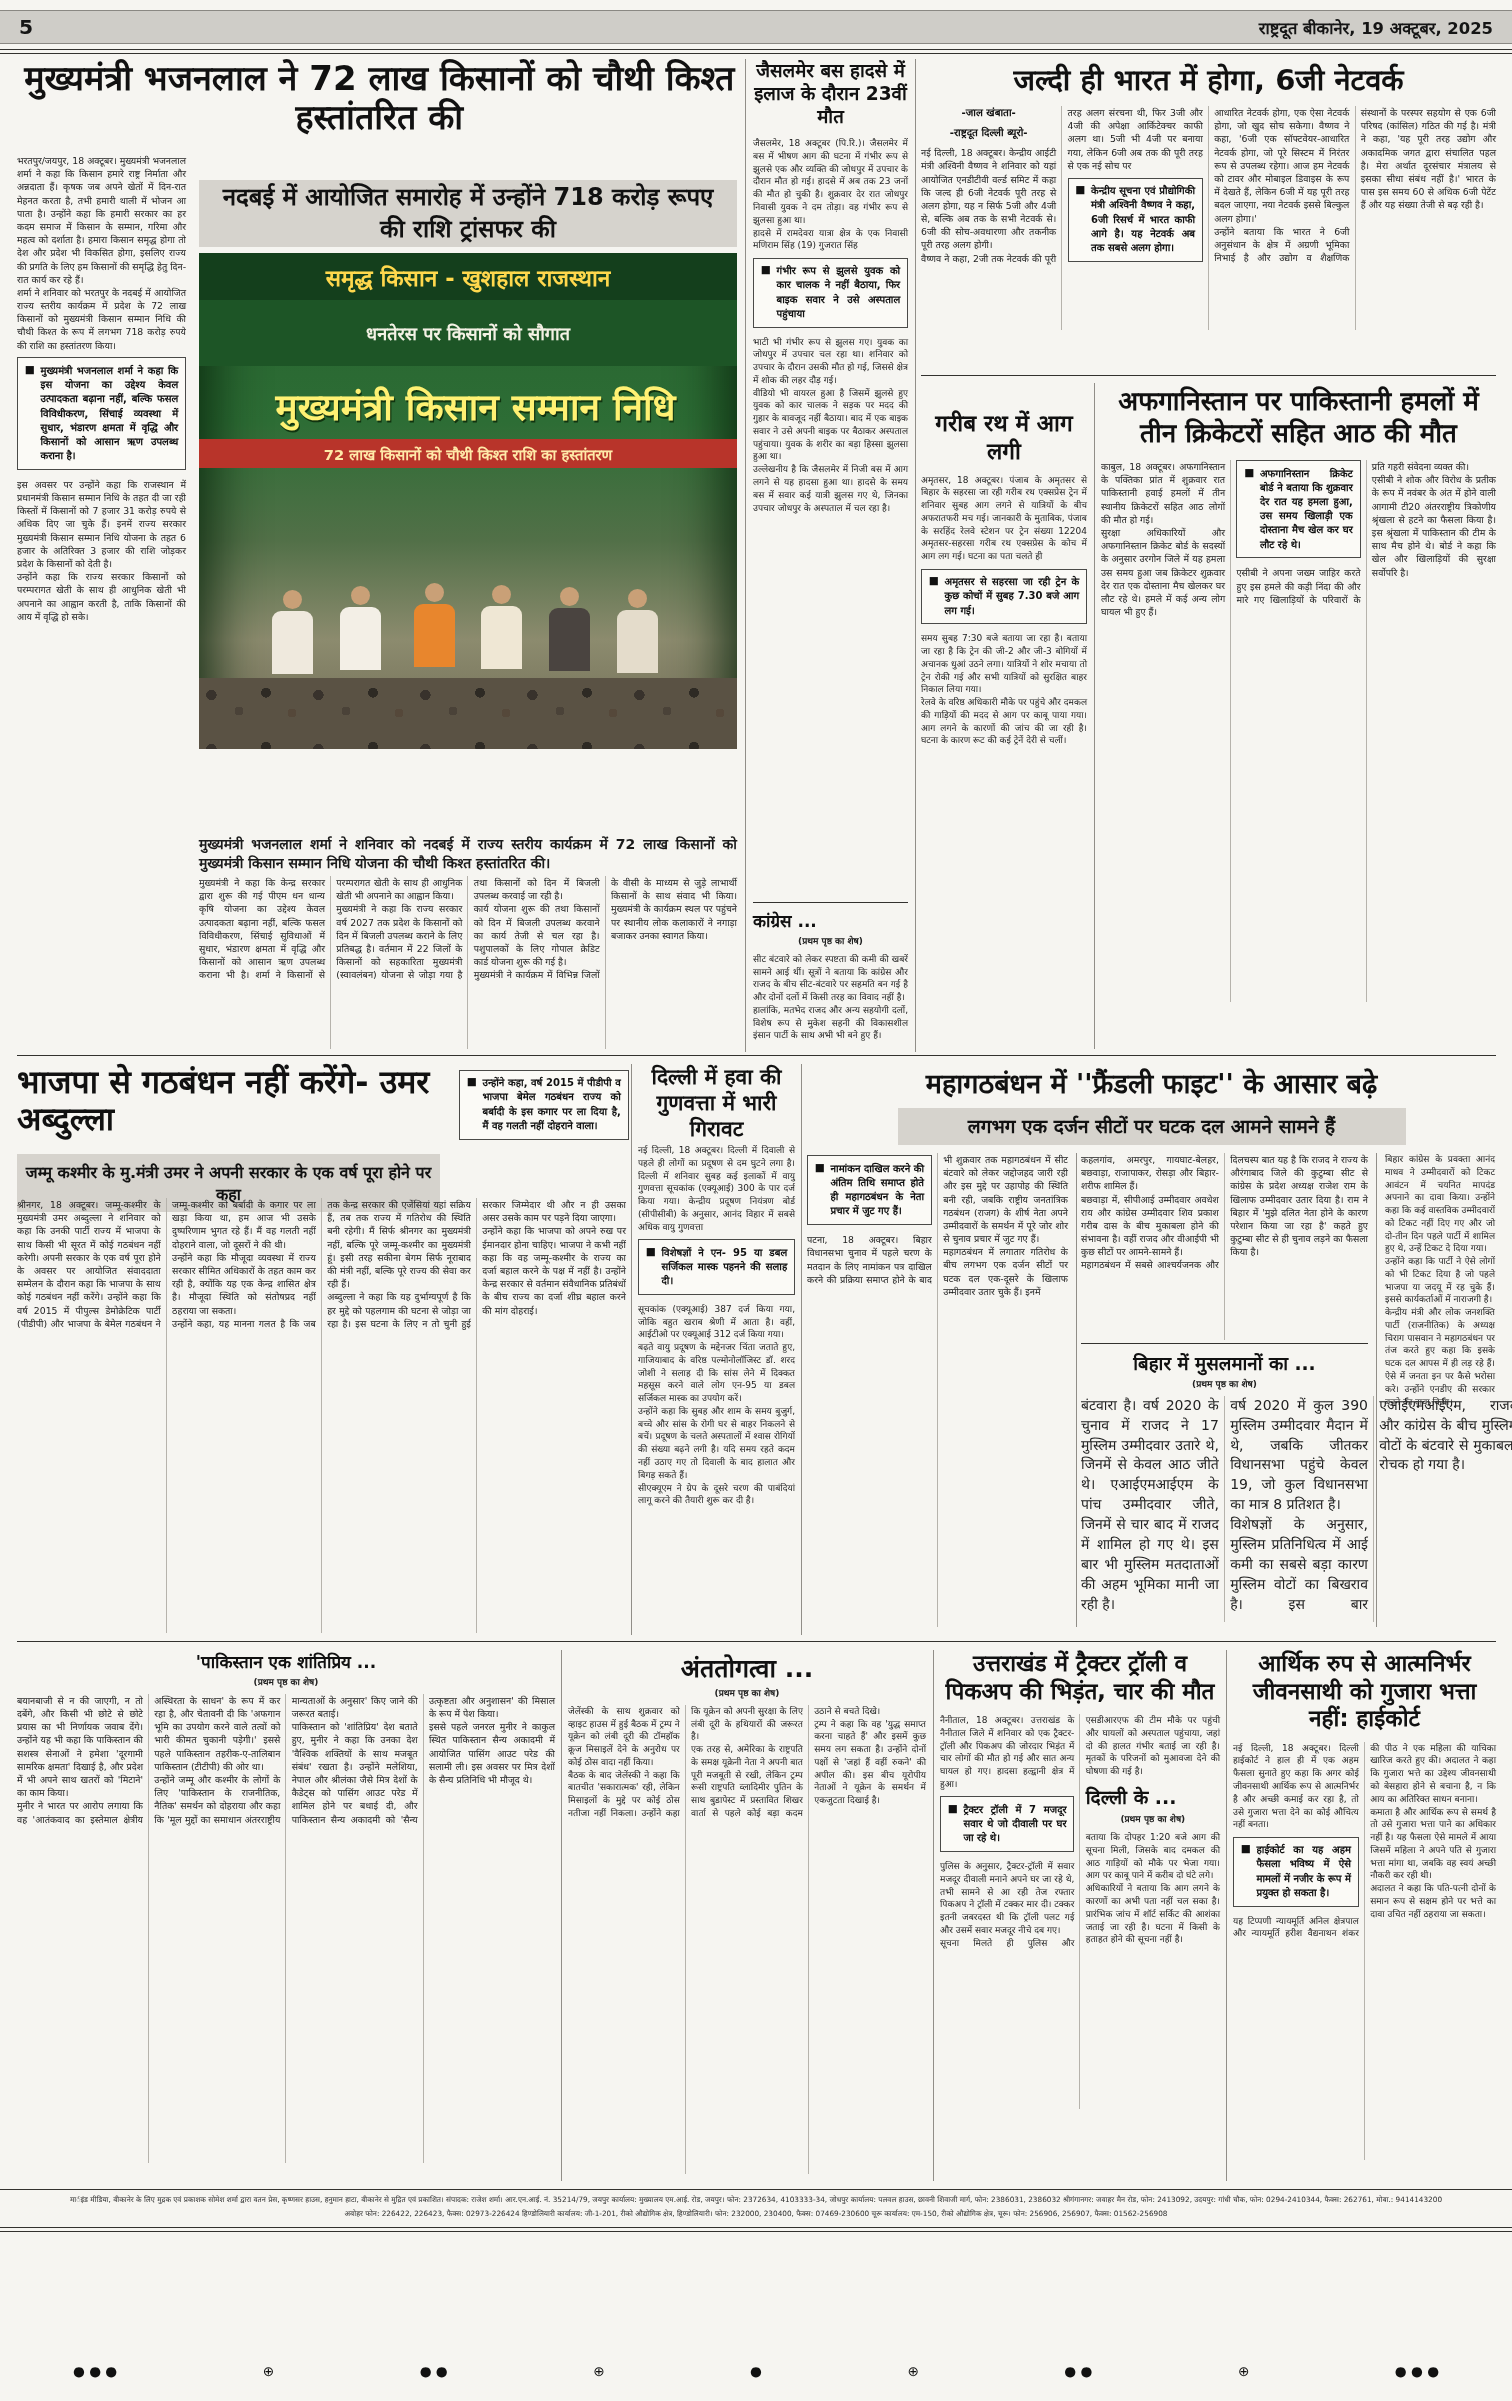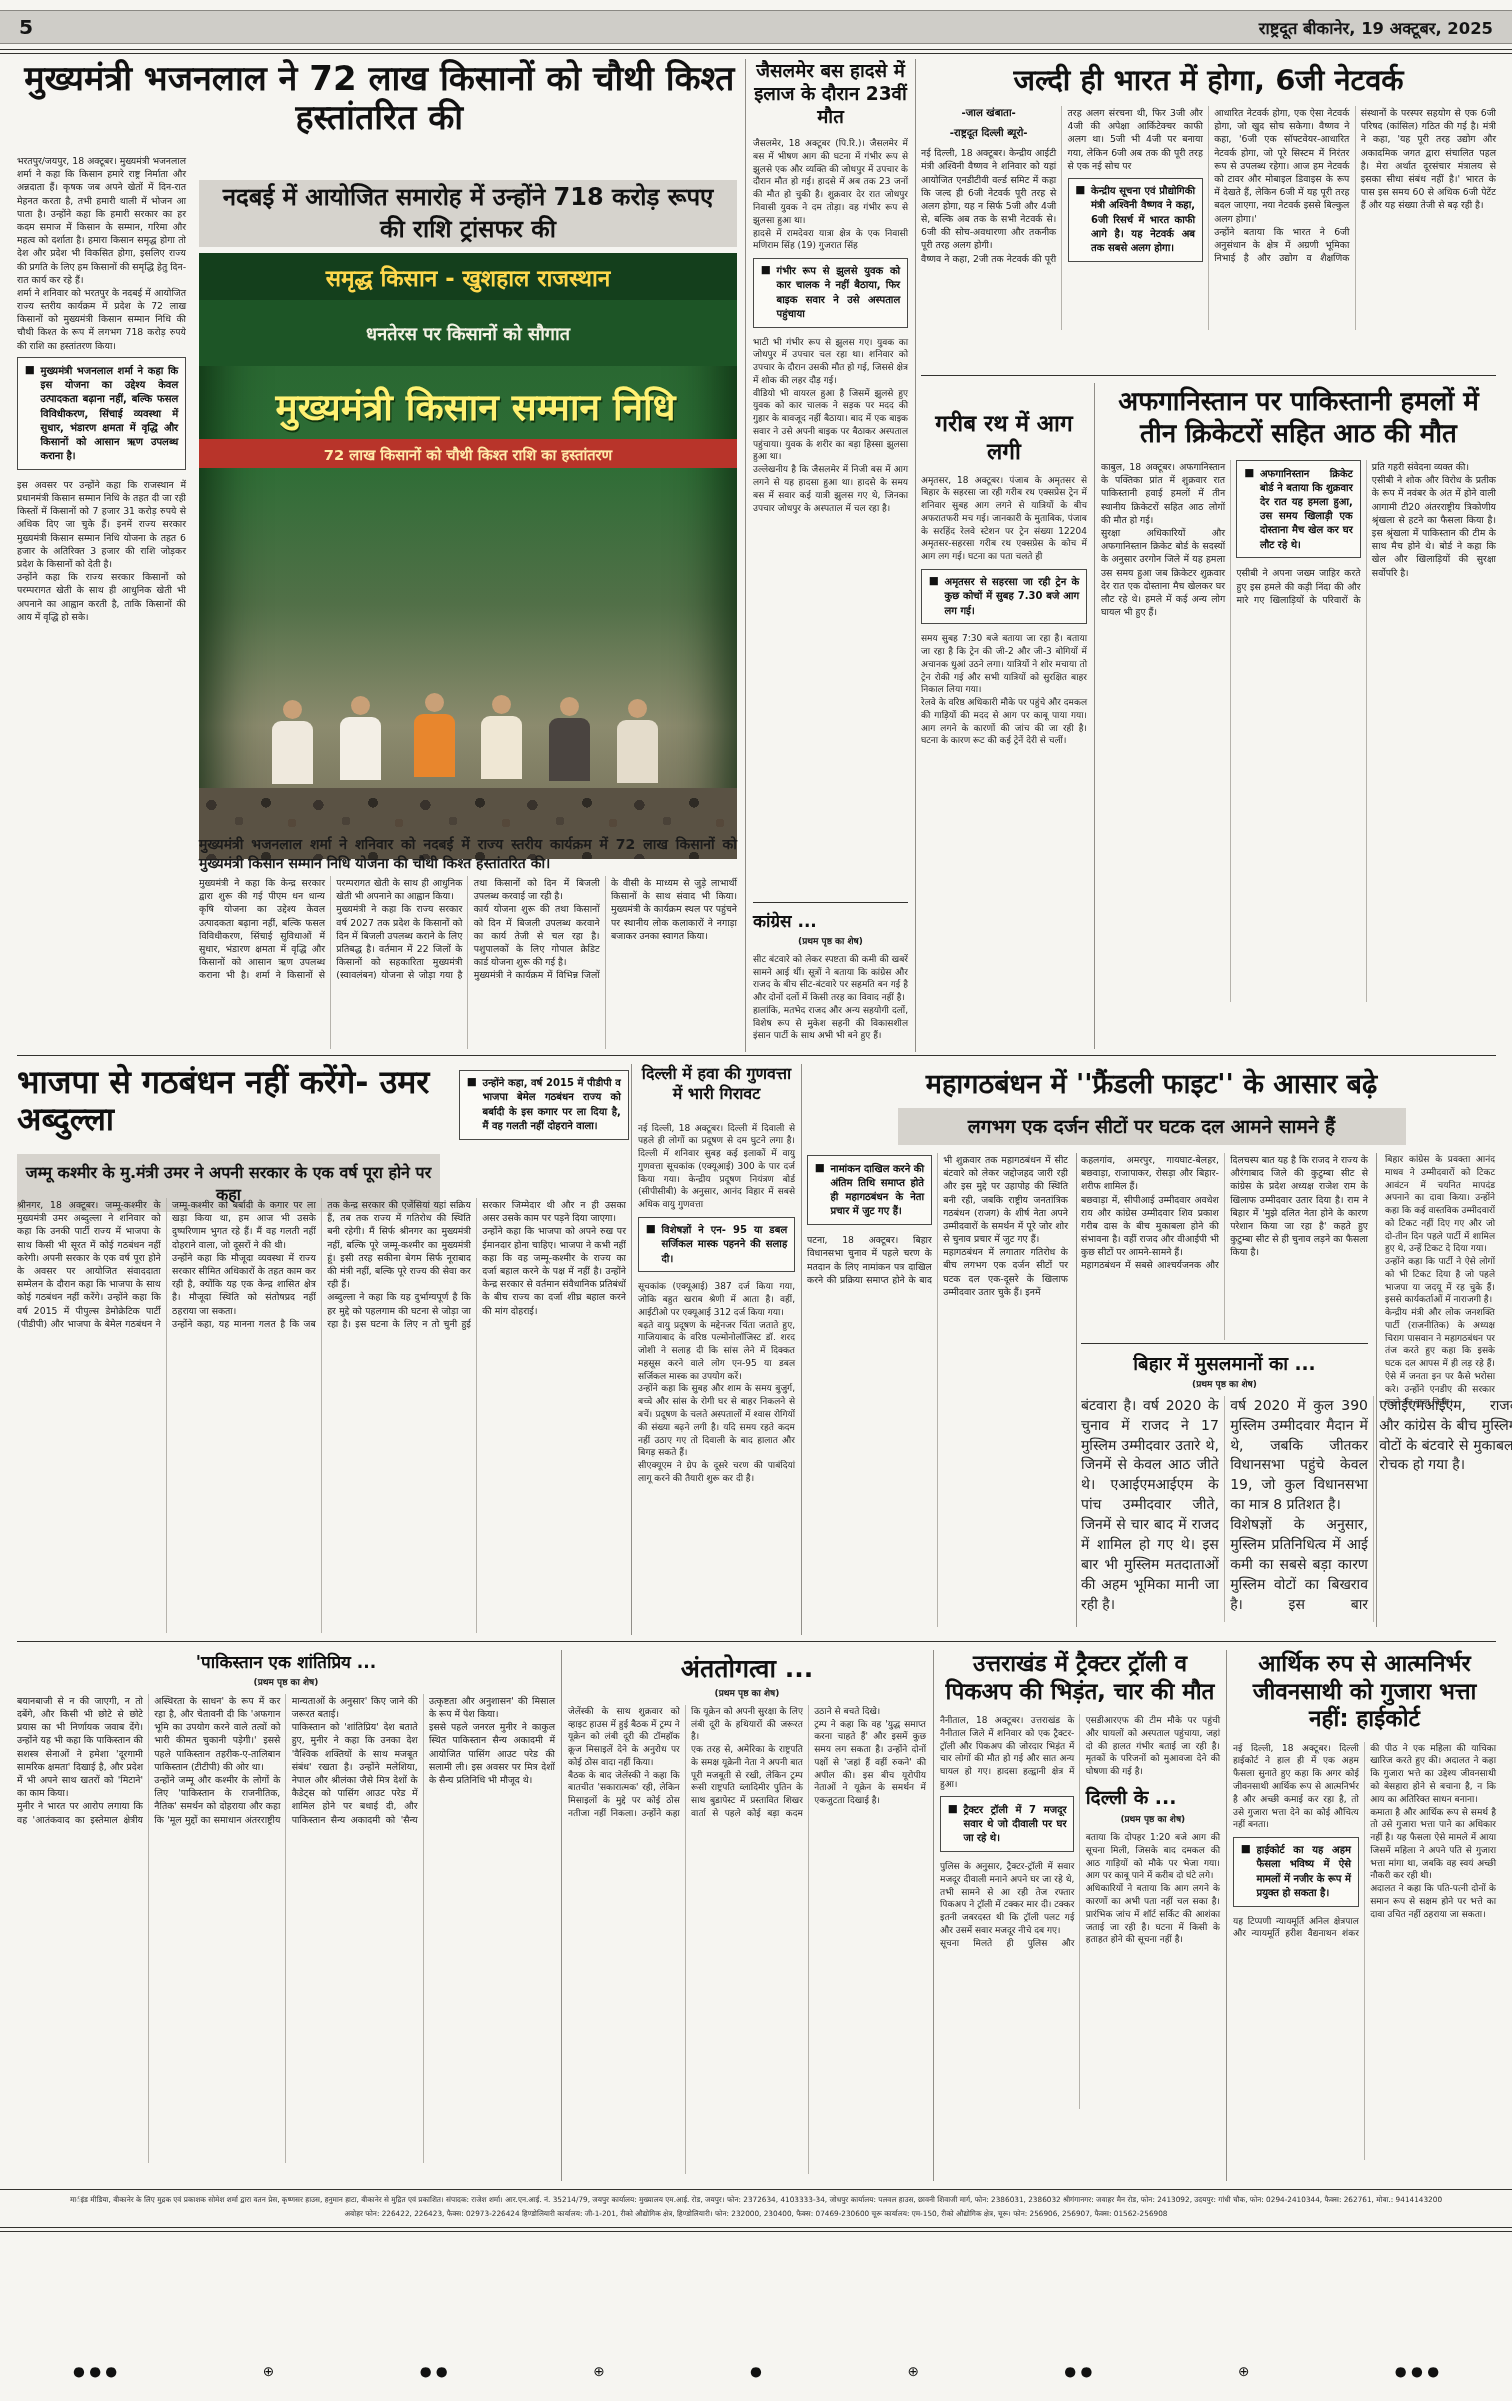--- a/index.html
+++ b/index.html
@@ -68,21 +68,21 @@
     <div class="bullet-box">
       <span class="sq">■</span>
       <span class="tx">मुख्यमंत्री भजनलाल शर्मा ने कहा कि इस योजना का उद्देश्य केवल उत्पादकता बढ़ाना नहीं, बल्कि फसल विविधीकरण, सिंचाई व्यवस्था में सुधार, भंडारण क्षमता में वृद्धि और किसानों को आसान ऋण उपलब्ध कराना है।</span>
     </div>
     <p>इस अवसर पर उन्होंने कहा कि राजस्थान में प्रधानमंत्री किसान सम्मान निधि के तहत दी जा रही किस्तों में किसानों को 7 हजार 31 करोड़ रुपये से अधिक दिए जा चुके हैं। इनमें राज्य सरकार मुख्यमंत्री किसान सम्मान निधि योजना के तहत 6 हजार के अतिरिक्त 3 हजार की राशि जोड़कर प्रदेश के किसानों को देती है।
 उन्होंने कहा कि राज्य सरकार किसानों को परम्परागत खेती के साथ ही आधुनिक खेती भी अपनाने का आह्वान करती है, ताकि किसानों की आय में वृद्धि हो सके।</p>
   </div>
 
   <div class="abs band" style="left:199px;top:180px;width:538px;height:67px;font-size:24px;line-height:1.32;display:flex;align-items:center;justify-content:center;padding:0 8px;box-sizing:border-box;">नदबई में आयोजित समारोह में उन्होंने 718 करोड़ रूपए की राशि ट्रांसफर की</div>
 
-  <figure class="abs photo" style="left:199px;top:253px;width:538px;height:606px;margin:0;">
+  <figure class="abs photo" style="left:199px;top:253px;width:538px;height:496px;margin:0;">
     <div class="ph-top">समृद्ध किसान - खुशहाल राजस्थान</div>
     <div class="ph-l2">धनतेरस पर किसानों को सौगात</div>
     <div class="ph-main">मुख्यमंत्री किसान सम्मान निधि</div>
     <div class="ph-sub">72 लाख किसानों को चौथी किश्त राशि का हस्तांतरण</div>
     <div class="person" style="left:73px;">
         <div class="head"></div>
         <div class="torso" style="background:#efe9dd;"></div>
       </div>
     <div class="person" style="left:141px;bottom:79px;">
         <div class="head"></div>
@@ -205,21 +205,21 @@
 उन्होंने कहा कि मौजूदा व्यवस्था में राज्य सरकार सीमित अधिकारों के तहत काम कर रही है, क्योंकि यह एक केन्द्र शासित क्षेत्र है। मौजूदा स्थिति को संतोषप्रद नहीं ठहराया जा सकता।
 उन्होंने कहा, यह मानना गलत है कि जब तक केन्द्र सरकार की एजेंसियां यहां सक्रिय हैं, तब तक राज्य में गतिरोध की स्थिति बनी रहेगी। मैं सिर्फ श्रीनगर का मुख्यमंत्री नहीं, बल्कि पूरे जम्मू-कश्मीर का मुख्यमंत्री हूं। इसी तरह सकीना बेगम सिर्फ नूराबाद की मंत्री नहीं, बल्कि पूरे राज्य की सेवा कर रही हैं।
 अब्दुल्ला ने कहा कि यह दुर्भाग्यपूर्ण है कि हर मुद्दे को पहलगाम की घटना से जोड़ा जा रहा है। इस घटना के लिए न तो चुनी हुई सरकार जिम्मेदार थी और न ही उसका असर उसके काम पर पड़ने दिया जाएगा।
 उन्होंने कहा कि भाजपा को अपने रुख पर ईमानदार होना चाहिए। भाजपा ने कभी नहीं कहा कि वह जम्मू-कश्मीर के राज्य का दर्जा बहाल करने के पक्ष में नहीं है। उन्होंने केन्द्र सरकार से वर्तमान संवैधानिक प्रतिबंधों के बीच राज्य का दर्जा शीघ्र बहाल करने की मांग दोहराई।</p>
     </div>
   </section>
 
   <div class="abs vr" style="left:631px;top:1064px;height:571px;"></div>
 
   <section class="abs" style="left:638px;top:1064px;width:157px;">
-    <h2 class="hl" style="font-size:16px;line-height:1.24;margin:0 0 18px;">दिल्ली में हवा की गुणवत्ता में भारी गिरावट</h2>
+    <h2 class="hl" style="font-size:21px;line-height:1.24;margin:0 0 2px;">दिल्ली में हवा की गुणवत्ता में भारी गिरावट</h2>
     <div class="bt" style="font-size:9px;">
       <p>नई दिल्ली, 18 अक्टूबर। दिल्ली में दिवाली से पहले ही लोगों का प्रदूषण से दम घुटने लगा है। दिल्ली में शनिवार सुबह कई इलाकों में वायु गुणवत्ता सूचकांक (एक्यूआई) 300 के पार दर्ज किया गया। केन्द्रीय प्रदूषण नियंत्रण बोर्ड (सीपीसीबी) के अनुसार, आनंद विहार में सबसे अधिक वायु गुणवत्ता</p>
       <div class="bullet-box">
         <span class="sq">■</span>
         <span class="tx">विशेषज्ञों ने एन- 95 या डबल सर्जिकल मास्क पहनने की सलाह दी।</span>
       </div>
       <p>सूचकांक (एक्यूआई) 387 दर्ज किया गया, जोकि बहुत खराब श्रेणी में आता है। वहीं, आईटीओ पर एक्यूआई 312 दर्ज किया गया।
 बढ़ते वायु प्रदूषण के मद्देनजर चिंता जताते हुए, गाजियाबाद के वरिष्ठ पल्मोनोलॉजिस्ट डॉ. शरद जोशी ने सलाह दी कि सांस लेने में दिक्कत महसूस करने वाले लोग एन-95 या डबल सर्जिकल मास्क का उपयोग करें।
 उन्होंने कहा कि सुबह और शाम के समय बुजुर्ग, बच्चे और सांस के रोगी घर से बाहर निकलने से बचें। प्रदूषण के चलते अस्पतालों में श्वास रोगियों की संख्या बढ़ने लगी है। यदि समय रहते कदम नहीं उठाए गए तो दिवाली के बाद हालात और बिगड़ सकते हैं।
 सीएक्यूएम ने ग्रेप के दूसरे चरण की पाबंदियां लागू करने की तैयारी शुरू कर दी है।</p>

